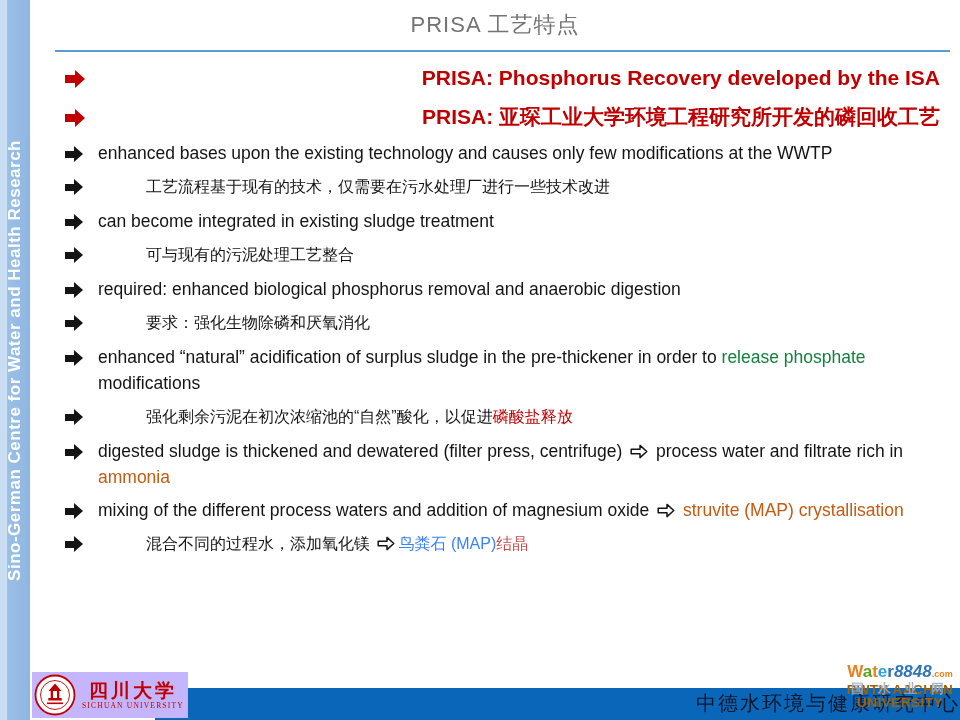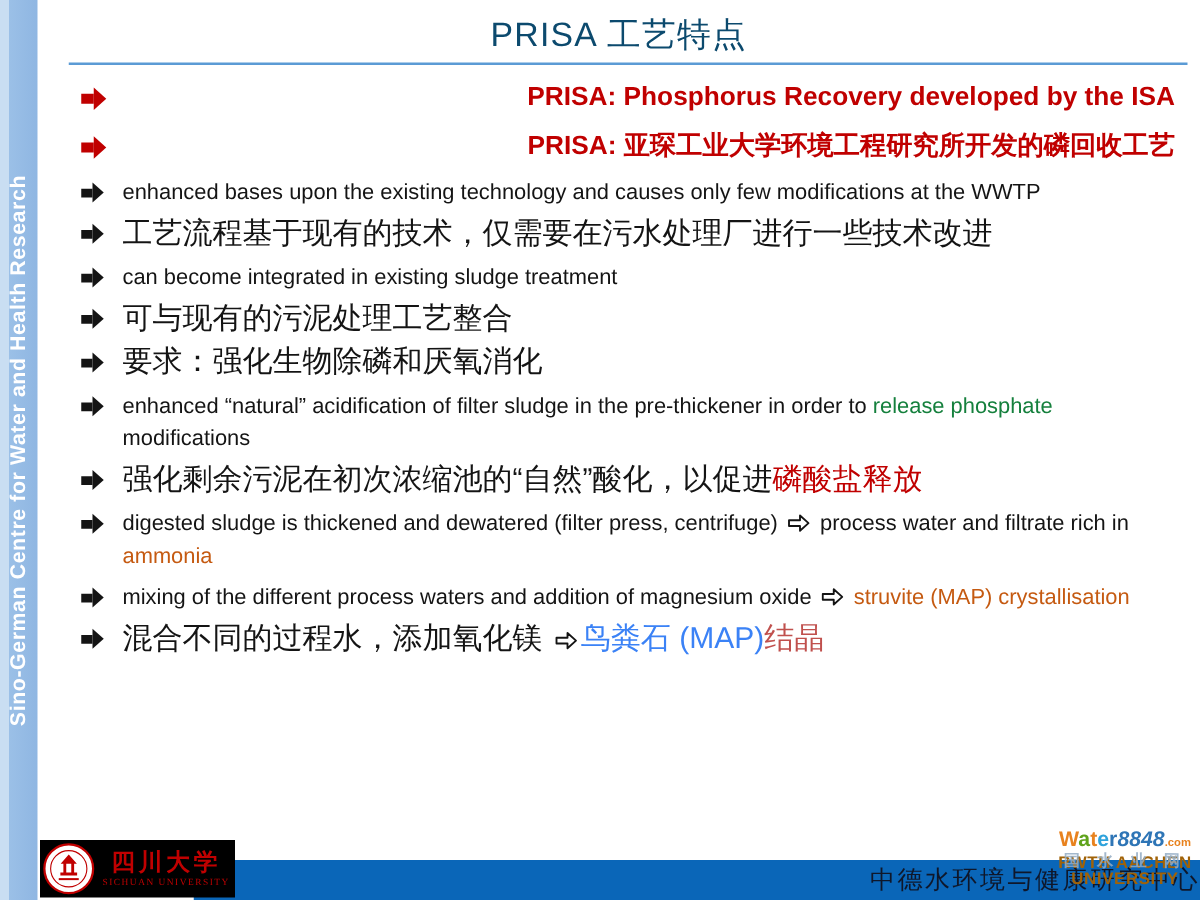--- a/index.html
+++ b/index.html
@@ -15,49 +15,49 @@
     display:flex;align-items:center;justify-content:center;
   }
   .sidebar .vtext{
     writing-mode:vertical-rl;transform:rotate(180deg);
     color:#ffffff;font-weight:bold;font-size:17px;letter-spacing:.5px;
     white-space:nowrap;
   }
   
   .header{position:absolute;left:30px;top:0;right:0;height:56px;}
   .title{
-    text-align:center;margin-top:10px;font-size:27px;color:#0c4a6e;
+    text-align:center;margin-top:10px;font-size:22px;color:#737373;
     letter-spacing:1px;font-weight:500;
   }
   .rule{position:absolute;left:25px;right:10px;top:50px;border-top:2.5px solid #5B9BD5;}
   
   .content{position:absolute;left:65px;top:62px;width:875px;}
   .item{display:flex;align-items:flex-start;margin-bottom:7px;}
   .item .txt{flex:1 1 auto;}
   .level1{font-size:21px;font-weight:600;margin-bottom:8px;text-align:right;}
   .level1 .txt{line-height:31px;}
   .level2{font-size:17.5px;}
   .level2 .txt{line-height:26px;}
-  .level2.cjk{font-size:24px;}
+  .level2.cjk{font-size:16px;gap:48px;}
   .level2.cjk .txt{line-height:28px;}
   .arrow{display:inline-flex;align-items:center;flex:0 0 auto;margin-right:15px;margin-top:6px;}
   .arrow .shaft{width:9px;height:7px;background:currentColor;}
   .arrow .head{width:0;height:0;border-top:8px solid transparent;border-bottom:8px solid transparent;border-left:9px solid currentColor;}
   .level1 .arrow{margin-top:8px;}
   .level1 .arrow .shaft{width:10px;height:8px;}
   .level1 .arrow .head{border-top-width:9px;border-bottom-width:9px;border-left-width:10px;}
   .harrow{display:inline-block;vertical-align:-2px;margin:0 3px;}
   
   .footer{position:absolute;left:0;bottom:0;width:960px;height:58px;}
   .footer-bar{position:absolute;left:155px;right:0;bottom:0;height:32px;background:#0A66B8;}
   .footer-center{
     position:absolute;left:0;bottom:3px;width:100%;text-align:right;
     color:#0f172a;font-size:20px;letter-spacing:2px;
   }
-  .uni-logo{position:absolute;left:32px;bottom:2px;display:flex;align-items:center;background:#000000;padding:2px 4px 2px 2px;}
+  .uni-logo{position:absolute;left:32px;bottom:2px;display:flex;align-items:center;background:#c4b5fd;padding:2px 4px 2px 2px;}
   .uni-text{margin-left:6px;text-align:center;}
   .uni-cn{font-family:"Liberation Serif","DejaVu Serif",serif;font-weight:bold;color:#C00000;font-size:19px;letter-spacing:3px;line-height:20px;}
   .uni-en{font-family:"Liberation Serif","DejaVu Serif",serif;color:#C00000;font-size:7.5px;letter-spacing:1.2px;line-height:9px;}
   
   .wm{position:absolute;right:0;bottom:-1px;width:120px;height:58px;text-align:center;}
   .water-line{font-size:17px;font-weight:bold;line-height:18px;white-space:nowrap;}
   .water-word span:nth-child(1){color:#E8821E;}
   .water-word span:nth-child(2){color:#5FA31C;}
   .water-word span:nth-child(3){color:#E8821E;}
   .water-word span:nth-child(4){color:#2FA3DC;}
@@ -120,33 +120,40 @@
         </span>
         <span class="txt"><span>can become integrated in existing sludge treatment</span></span>
       </div>
       <div class="item level2 cjk">
         <span class="arrow" style="color: rgb(20, 20, 20);">
           <span class="shaft"></span>
           <span class="head"></span>
         </span>
         <span class="txt"><span>可与现有的污泥处理工艺整合</span></span>
       </div>
+      <div class="item level2">
+        <span class="arrow" style="color: rgb(20, 20, 20);">
+          <span class="shaft"></span>
+          <span class="head"></span>
+        </span>
+        <span class="txt"><span>required: enhanced biological phosphorus removal and anaerobic digestion</span></span>
+      </div>
       <div class="item level2 cjk">
         <span class="arrow" style="color: rgb(20, 20, 20);">
           <span class="shaft"></span>
           <span class="head"></span>
         </span>
         <span class="txt"><span>要求：强化生物除磷和厌氧消化</span></span>
       </div>
       <div class="item level2">
         <span class="arrow" style="color: rgb(20, 20, 20);">
           <span class="shaft"></span>
           <span class="head"></span>
         </span>
-        <span class="txt"><span>enhanced “natural” acidification of filter sludge in the pre-thickener in order to </span><span style="color: #15803d;">release phosphate</span><span> modifications</span></span>
+        <span class="txt"><span>enhanced “natural” acidification of surplus sludge in the pre-thickener in order to </span><span style="color: #15803d;">release phosphate</span><span> modifications</span></span>
       </div>
       <div class="item level2 cjk">
         <span class="arrow" style="color: rgb(20, 20, 20);">
           <span class="shaft"></span>
           <span class="head"></span>
         </span>
         <span class="txt"><span>强化剩余污泥在初次浓缩池的“自然”酸化，以促进</span><span style="color: rgb(192, 0, 0);">磷酸盐释放</span></span>
       </div>
       <div class="item level2">
         <span class="arrow" style="color: rgb(20, 20, 20);">

